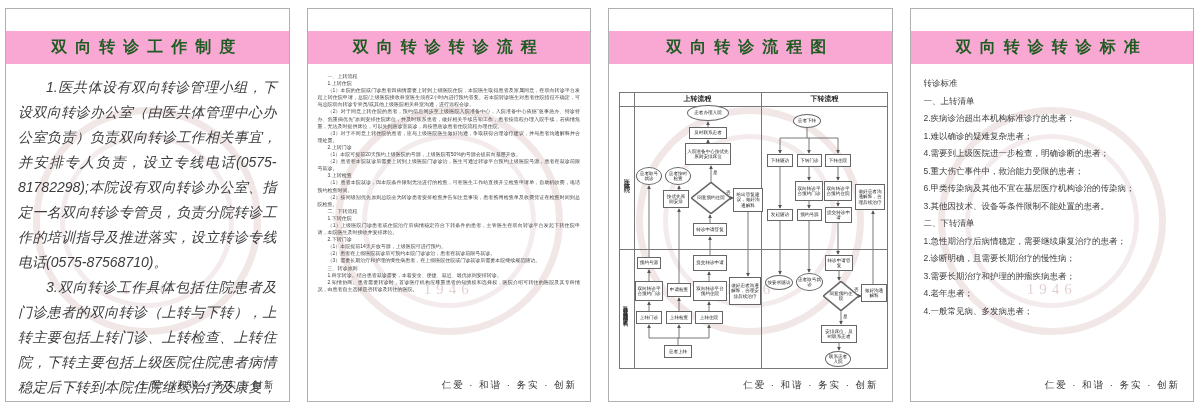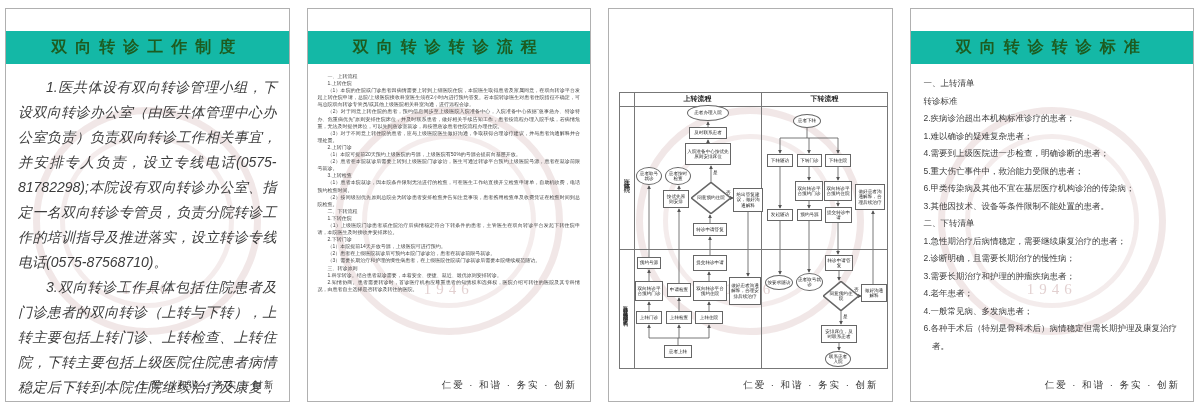--- a/index.html
+++ b/index.html
@@ -1,20 +1,20 @@
 <!DOCTYPE html>
 <html><head>
 <meta charset="utf-8">
 <style>
   * { box-sizing: border-box; }
   html,body { margin:0; padding:0; background:#ffffff; }
   body { width:1199px; height:410px; font-family:"Liberation Sans", sans-serif; }
   .board { display:flex; gap:17px; padding:8px 5px; width:1199px; height:410px; }
   .panel { position:relative; flex:1 1 0; height:394px; background:#fff; border:1px solid #b0b0b0; overflow:hidden; }
-  .titlebar { position:absolute; left:0; right:0; top:22px; height:33px; background:#14b8a6; display:flex; align-items:center; justify-content:center; z-index:2; }
+  .titlebar { position:absolute; left:0; right:0; top:22px; height:33px; background:#f9a8d4; display:flex; align-items:center; justify-content:center; z-index:2; }
   .titlebar span { font-size:16px; font-weight:bold; letter-spacing:8px; color:#1d5c20; white-space:nowrap; }
   .footer { position:absolute; bottom:9px; right:13px; font-size:9.5px; letter-spacing:2px; color:#333; z-index:2; }
   
   .wm { position:absolute; left:50%; top:54%; width:228px; height:228px; transform:translate(-50%,-50%);
         border:7px solid rgba(203,170,170,0.28); border-radius:50%; z-index:0;font-family:Liberation Serif, serif; }
   .wm::before { content:""; position:absolute; inset:20px; border:5px solid rgba(203,170,170,0.22); border-radius:50%; }
   .wm .yr { position:absolute; bottom:30px; width:100%; text-align:center; color:rgba(203,170,170,0.55); font-size:15px; letter-spacing:5px; }
   
   .p1-body { position:absolute; top:66px; left:12px; right:12px; z-index:1; font-size:14px; line-height:25px; color:#3c3c3c; text-align:justify;font-style:italic; }
   .p1-body p { margin:0; text-indent:2em; }
@@ -95,20 +95,23 @@
       <p>三、转诊原则</p>
       <p>1.科学转诊。结合患者就诊需要，本着安全、便捷、就近、最优原则安排转诊。</p>
       <p>2.知情协商。患者需要转诊时，首诊医疗机构应尊重患者的知情权和选择权，医院介绍可转往的医院及其专科情况，由患者自主选择是否转诊及转往的医院。</p>
     </div>
     <div class="footer">仁爱 · 和谐 · 务实 · 创新</div>
   </div>
 
   <div class="panel">
     <div class="wm">
         <div class="yr">1946</div>
+      </div>
+    <div class="titlebar">
+        <span>双向转诊流程图</span>
       </div>
 
     <div class="chart">
       <svg class="wires" width="269" height="277" viewBox="0 0 269 277">
         <defs>
           <marker id="arr" markerWidth="5" markerHeight="5" refX="4" refY="2.5" orient="auto">
             <path d="M0,0 L5,2.5 L0,5 z" fill="#555"></path>
           </marker>
         </defs>
         <g stroke="#555" stroke-width="0.8" fill="none">
@@ -221,32 +224,31 @@
   </div>
 
   <div class="panel">
     <div class="wm">
         <div class="yr">1946</div>
       </div>
     <div class="titlebar">
         <span>双向转诊转诊标准</span>
       </div>
     <div class="p4-body">
+      <p>转诊标准</p>
       <p>一、上转清单</p>
-      <p>转诊标准</p>
       <p>2.疾病诊治超出本机构标准诊疗的患者；</p>
       <p>1.难以确诊的疑难复杂患者；</p>
       <p>4.需要到上级医院进一步检查，明确诊断的患者；</p>
       <p>5.重大伤亡事件中，救治能力受限的患者；</p>
       <p>6.甲类传染病及其他不宜在基层医疗机构诊治的传染病；</p>
       <p>3.其他因技术、设备等条件限制不能处置的患者。</p>
       <p>二、下转清单</p>
       <p>1.急性期治疗后病情稳定，需要继续康复治疗的患者；</p>
       <p>2.诊断明确，且需要长期治疗的慢性病；</p>
       <p>3.需要长期治疗和护理的肿瘤疾病患者；</p>
       <p>4.老年患者；</p>
       <p>4.一般常见病、多发病患者；</p>
-      <p>6.各种手术后（特别是骨科术后）病情稳定但需长期护理及康复治疗者。</p>
     </div>
     <div class="footer">仁爱 · 和谐 · 务实 · 创新</div>
   </div>
 
 </div>
 
 </body></html>

